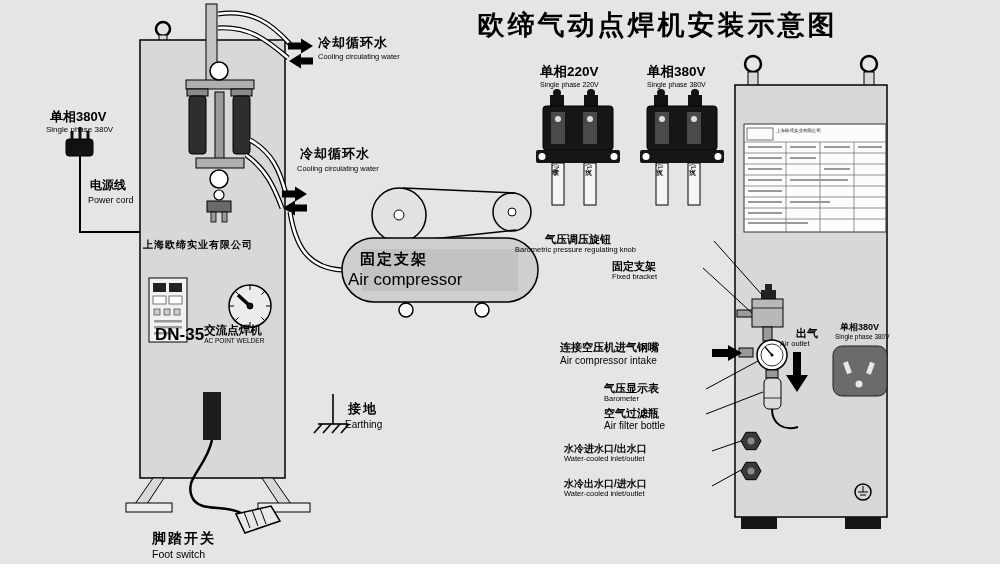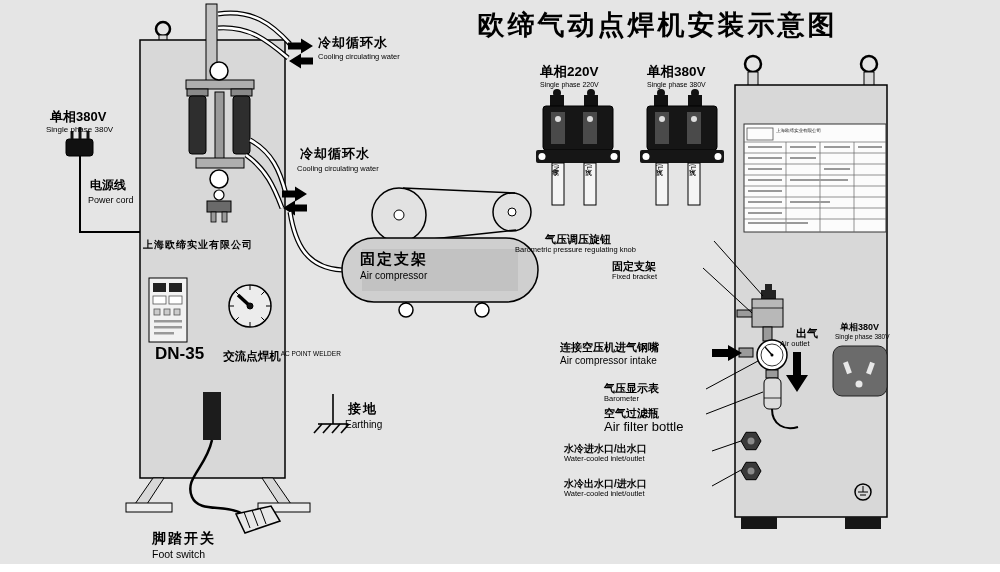--- a/index.html
+++ b/index.html
@@ -273,36 +273,36 @@
 <div class="label" style="left:297px;top:165px;font-size:7.5px">Cooling circulating water</div>
 
 <div class="label cn" style="left:50px;top:110px;font-size:13px">单相380V</div>
 <div class="label" style="left:46px;top:126px;font-size:8px">Single phase 380V</div>
 
 <div class="label cn" style="left:90px;top:179px;font-size:12px">电源线</div>
 <div class="label" style="left:88px;top:195px;font-size:9px">Power cord</div>
 
 <div class="label cn c" style="left:143px;top:239px;width:140px;font-size:10px;letter-spacing:1px">上海欧缔实业有限公司</div>
 
-<div class="label" style="left:155px;top:344px;display:flex;gap:19px;align-items:flex-end">
+<div class="label" style="left:155px;top:324px;display:flex;gap:0;align-items:center">
   <span style="font-size:17px;font-weight:bold">DN-35</span>
-  <span style="display:flex;flex-direction:row">
+  <span style="display:flex;flex-direction:column">
     <span class="cn" style="font-size:11.5px">交流点焊机</span>
     <span style="font-size:6.5px">AC POINT WELDER</span>
   </span>
 </div>
 
 <div class="label cn" style="left:348px;top:402px;font-size:13px;letter-spacing:2px">接地</div>
 <div class="label" style="left:345px;top:419px;font-size:10px">Earthing</div>
 
 <div class="label cn" style="left:152px;top:531px;font-size:14px;letter-spacing:2px">脚踏开关</div>
 <div class="label" style="left:152px;top:549px;font-size:10.5px">Foot switch</div>
 
 <div class="label cn c" style="left:360px;top:251px;width:160px;font-size:15px;letter-spacing:2px">固定支架</div>
-<div class="label c" style="left:360px;top:270px;width:160px;font-size:10px">Air compressor</div>
+<div class="label c" style="left:348px;top:270px;width:160px;font-size:17px">Air compressor</div>
 
 <div class="label cn" style="left:540px;top:64px;font-size:13.5px">单相220V</div>
 <div class="label" style="left:540px;top:81px;font-size:7px">Single phase 220V</div>
 <div class="label cn" style="left:647px;top:64px;font-size:13.5px">单相380V</div>
 <div class="label" style="left:647px;top:81px;font-size:7px">Single phase 380V</div>
 
 <div class="label vert" style="left:552px;top:164px;font-size:6.5px;height:44px">零线(N)</div>
 <div class="label vert" style="left:585px;top:164px;font-size:6.5px;height:44px">火线(L)</div>
 <div class="label vert" style="left:656px;top:164px;font-size:6.5px;height:44px">火线(L)</div>
 <div class="label vert" style="left:689px;top:164px;font-size:6.5px;height:44px">火线(L)</div>
@@ -313,21 +313,21 @@
 <div class="label cn r" style="left:612px;top:260px;width:100px;font-size:11px">固定支架</div>
 <div class="label r" style="left:612px;top:273px;width:100px;font-size:7.5px">Fixed bracket</div>
 
 <div class="label cn r" style="left:560px;top:341px;width:150px;font-size:11px">连接空压机进气钢嘴</div>
 <div class="label r" style="left:560px;top:355px;width:150px;font-size:10px">Air compressor intake</div>
 
 <div class="label cn r" style="left:604px;top:382px;width:106px;font-size:11px">气压显示表</div>
 <div class="label r" style="left:604px;top:395px;width:106px;font-size:7.5px">Barometer</div>
 
 <div class="label cn r" style="left:604px;top:407px;width:106px;font-size:11px">空气过滤瓶</div>
-<div class="label r" style="left:604px;top:420px;width:106px;font-size:13px">Air filter bottle</div>
+<div class="label r" style="left:604px;top:420px;width:106px;font-size:10px">Air filter bottle</div>
 
 <div class="label cn r" style="left:564px;top:443px;width:146px;font-size:10px">水冷进水口/出水口</div>
 <div class="label r" style="left:564px;top:455px;width:146px;font-size:7.5px">Water-cooled inlet/outlet</div>
 
 <div class="label cn r" style="left:564px;top:478px;width:146px;font-size:10px">水冷出水口/进水口</div>
 <div class="label r" style="left:564px;top:490px;width:146px;font-size:7.5px">Water-cooled inlet/outlet</div>
 
 <div class="label cn" style="left:796px;top:327px;font-size:11px">出气</div>
 <div class="label" style="left:780px;top:340px;font-size:7.5px">Air outlet</div>
 

